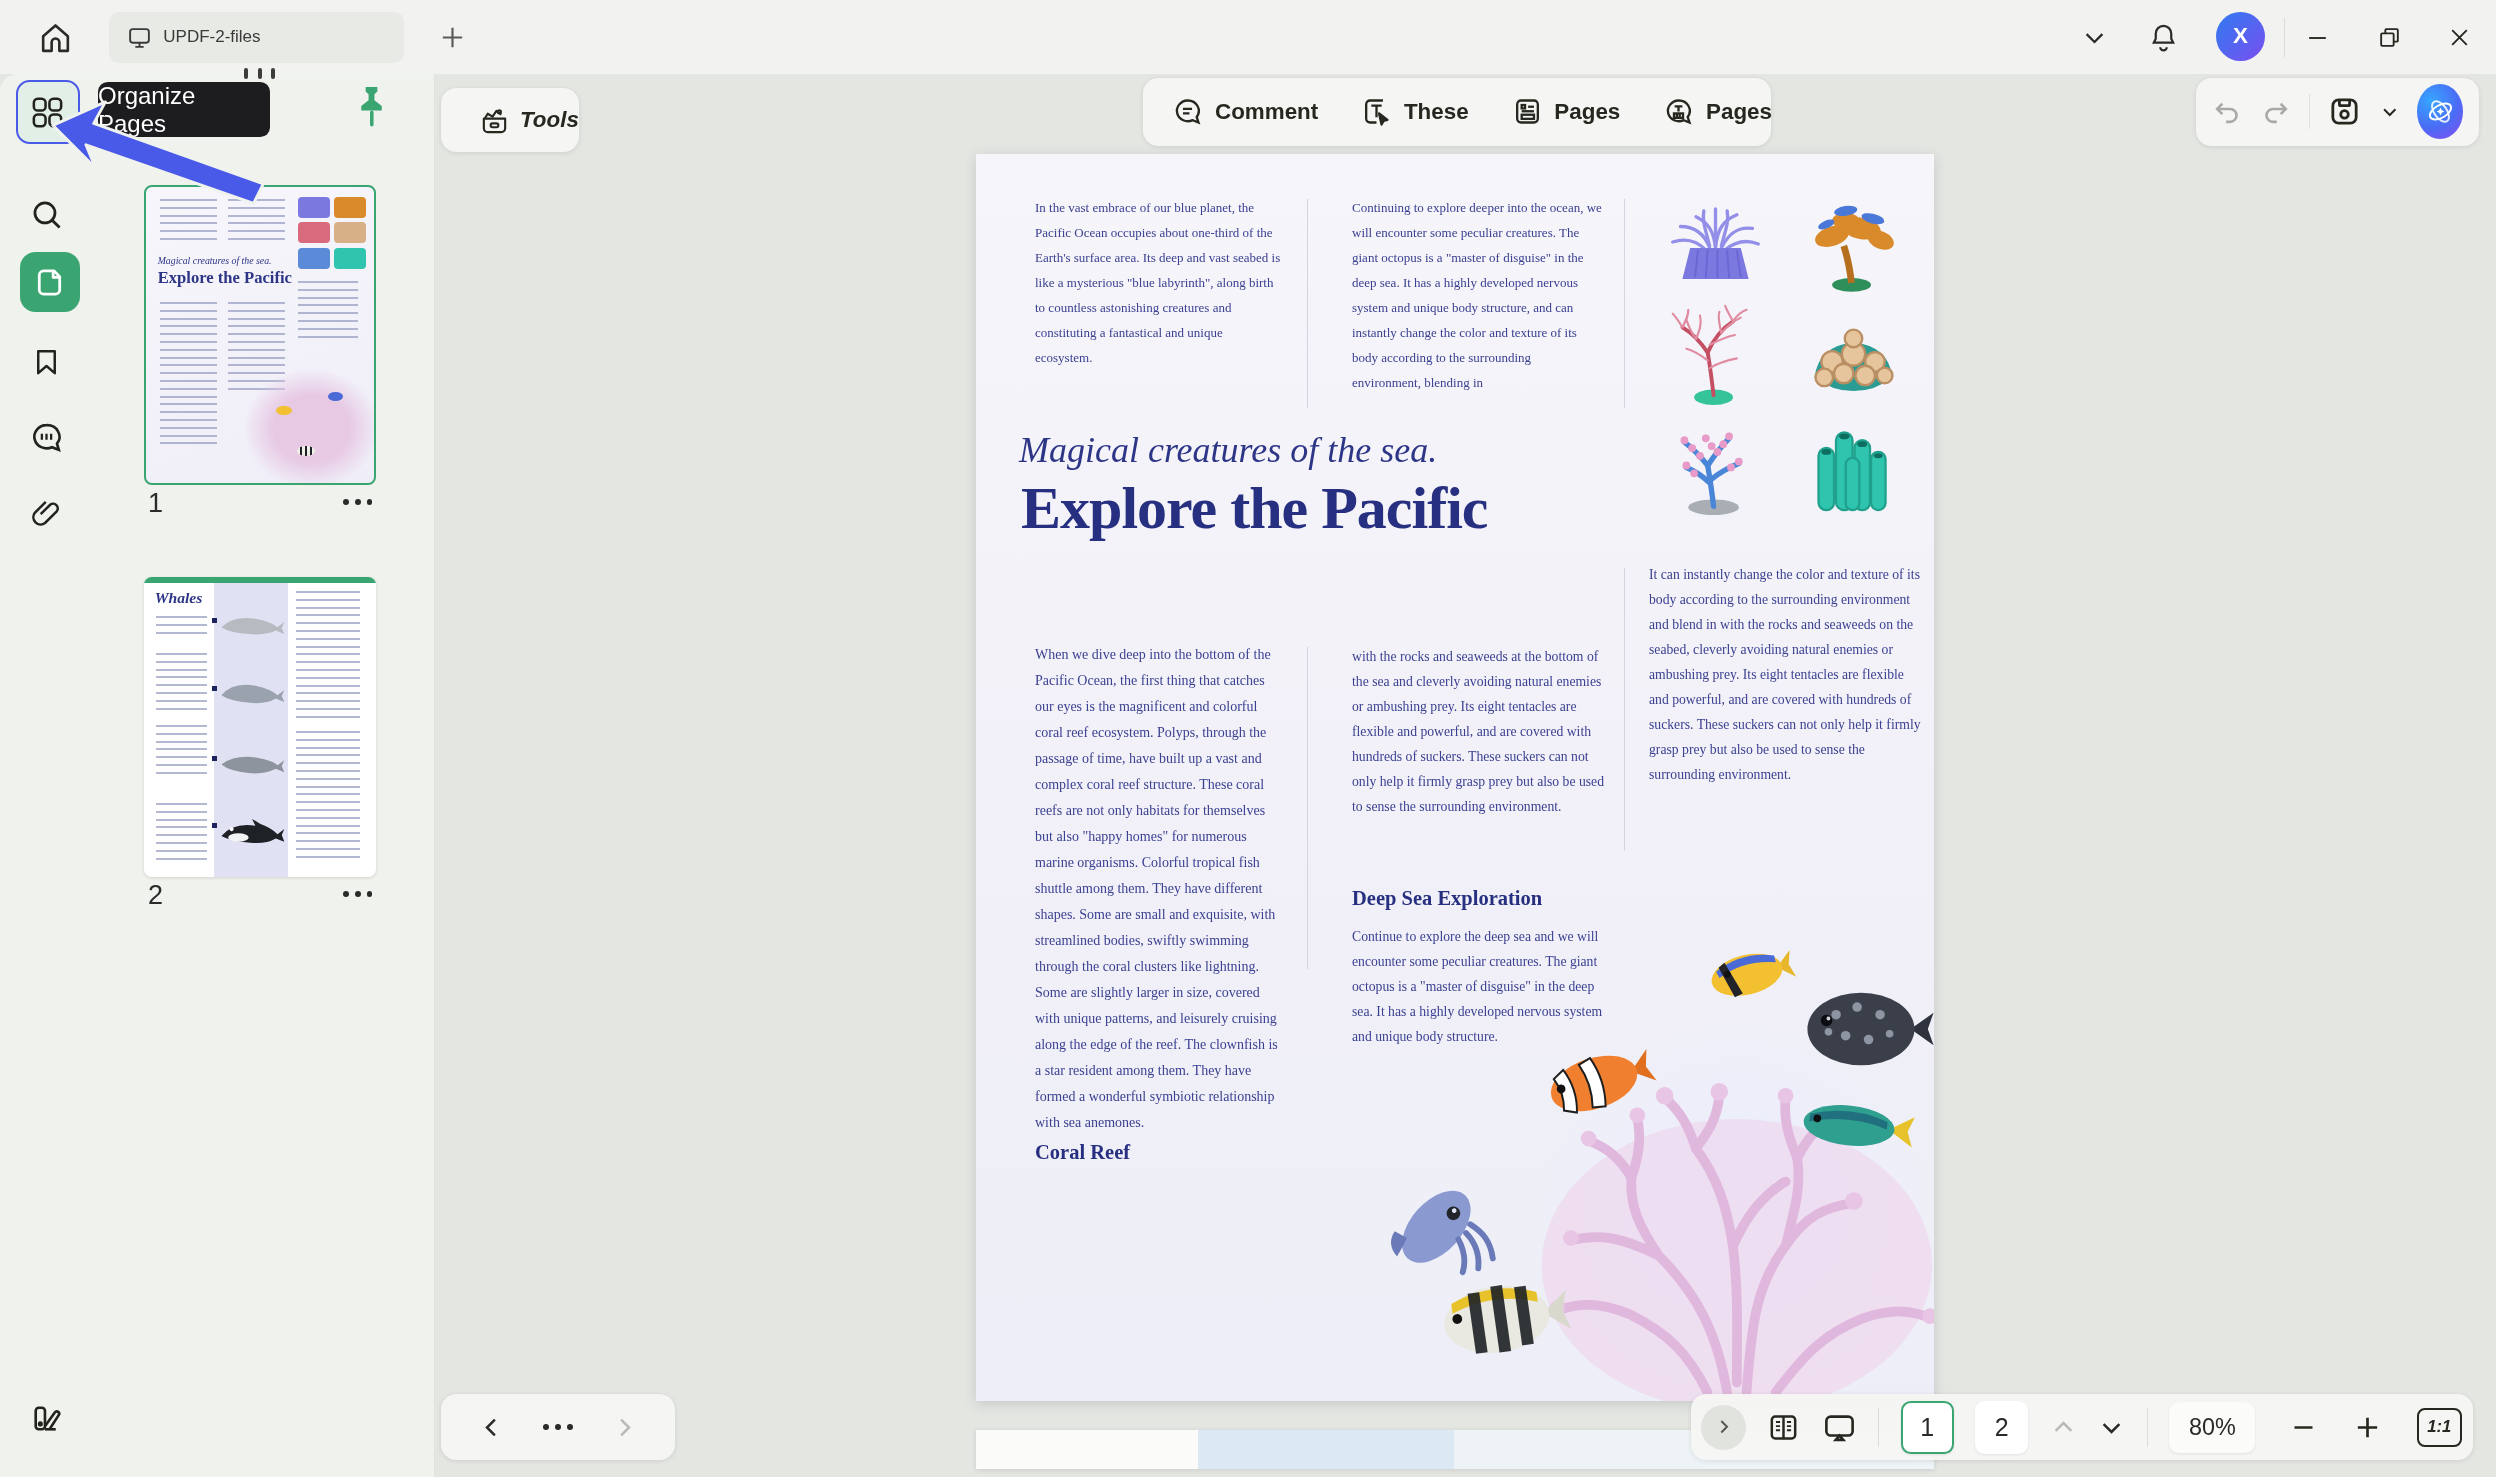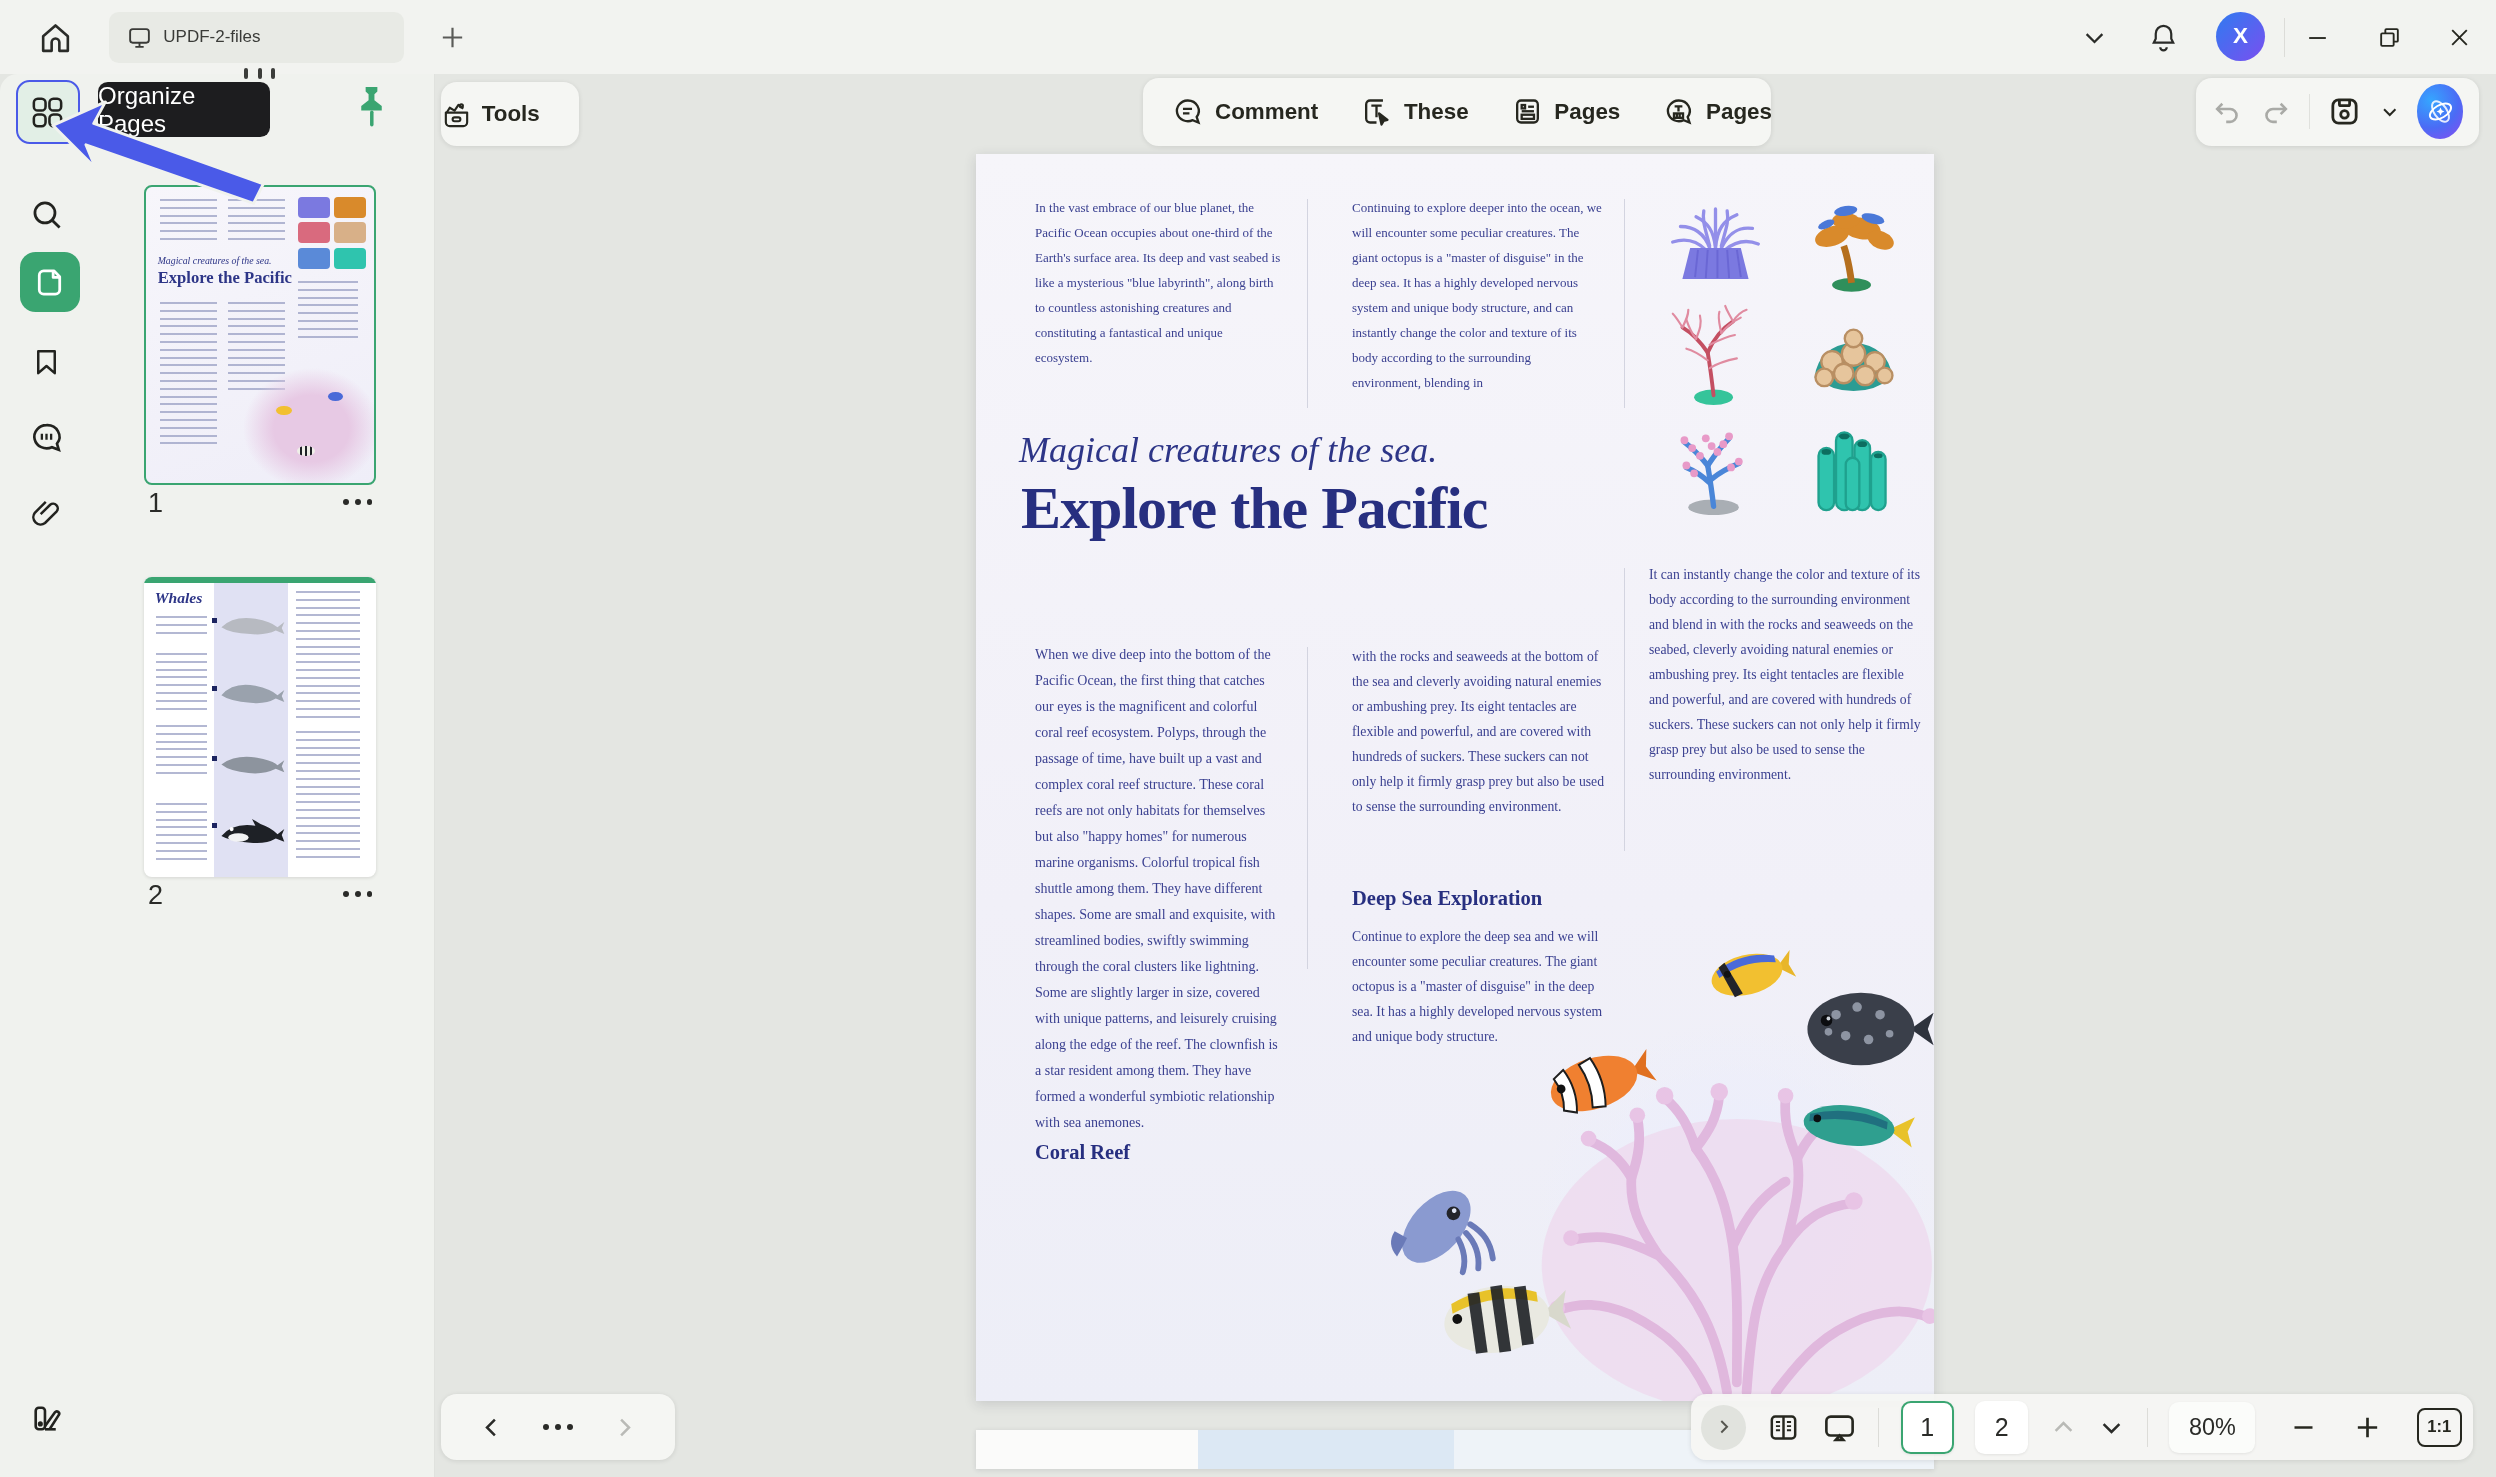--- a/index.html
+++ b/index.html
@@ -540,21 +540,21 @@
         </div>
       </div>
     </div>
 
     <div class="nextpage">
       <div class="seg" style="left:0;width:222px;background:#fbfbfa;"></div>
       <div class="seg" style="left:222px;width:256px;background:#dce8f4;"></div>
       <div class="seg" style="left:478px;width:480px;background:#eef3f8;"></div>
     </div>
 
-    <div class="pill" style="left:5.9px;top:8px;width:138px;height:64px;justify-content:flex-start;">
+    <div class="pill" style="left:5.9px;top:14px;width:138px;height:64px;justify-content:flex-end;font-style:italic;">
       <span style="margin-right:9.8px;">
         <svg width="31" height="31" viewBox="0 0 32 32" fill="none" stroke="#26271f" stroke-width="2.2" stroke-linejoin="round">
             <path d="M5 14 h22 v10 a4 4 0 0 1 -4 4 H9 a4 4 0 0 1 -4 -4 Z"></path>
             <path d="M6 14 l3 -5 5 3 4 -6 5 4"></path>
             <circle cx="21" cy="7" r="1.6"></circle>
             <rect x="12" y="19" width="8" height="4" rx="2"></rect>
           </svg>
       </span>
       <span class="toolbtn-label">Tools</span>
     </div>
@@ -700,20 +700,20 @@
       <span style="margin-left:13.7px;">
         <svg width="27" height="27" viewBox="0 0 24 24" stroke="#26271f" stroke-width="2.2">
             <path d="M4 12 h16"></path>
           </svg>
       </span>
       <span style="margin-left:13.7px;">
         <svg width="29" height="29" viewBox="0 0 24 24" stroke="#26271f" stroke-width="2.2">
             <path d="M12 4 v16 M4 12 h16"></path>
           </svg>
       </span>
-      <span class="onebox" style="margin-left:13.7px;">
+      <span class="onebox" style="margin-left:13.7px;font-style:italic;">
           <span>1:1</span>
         </span>
     </div>
   </div>
 
 </div>
 
 
 </body></html>

